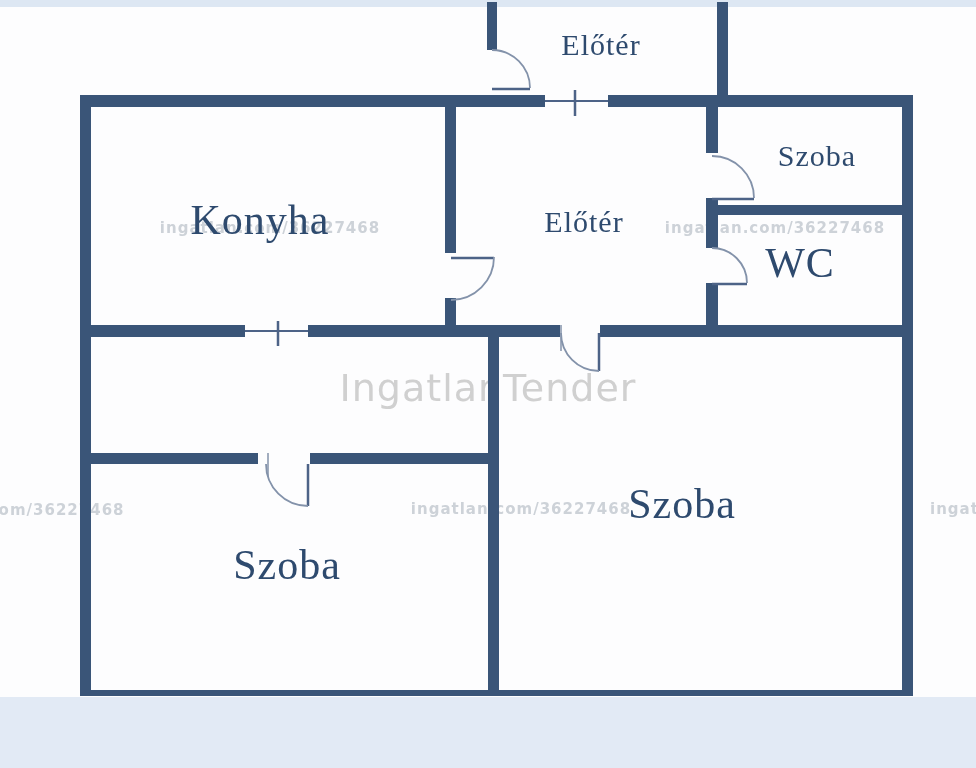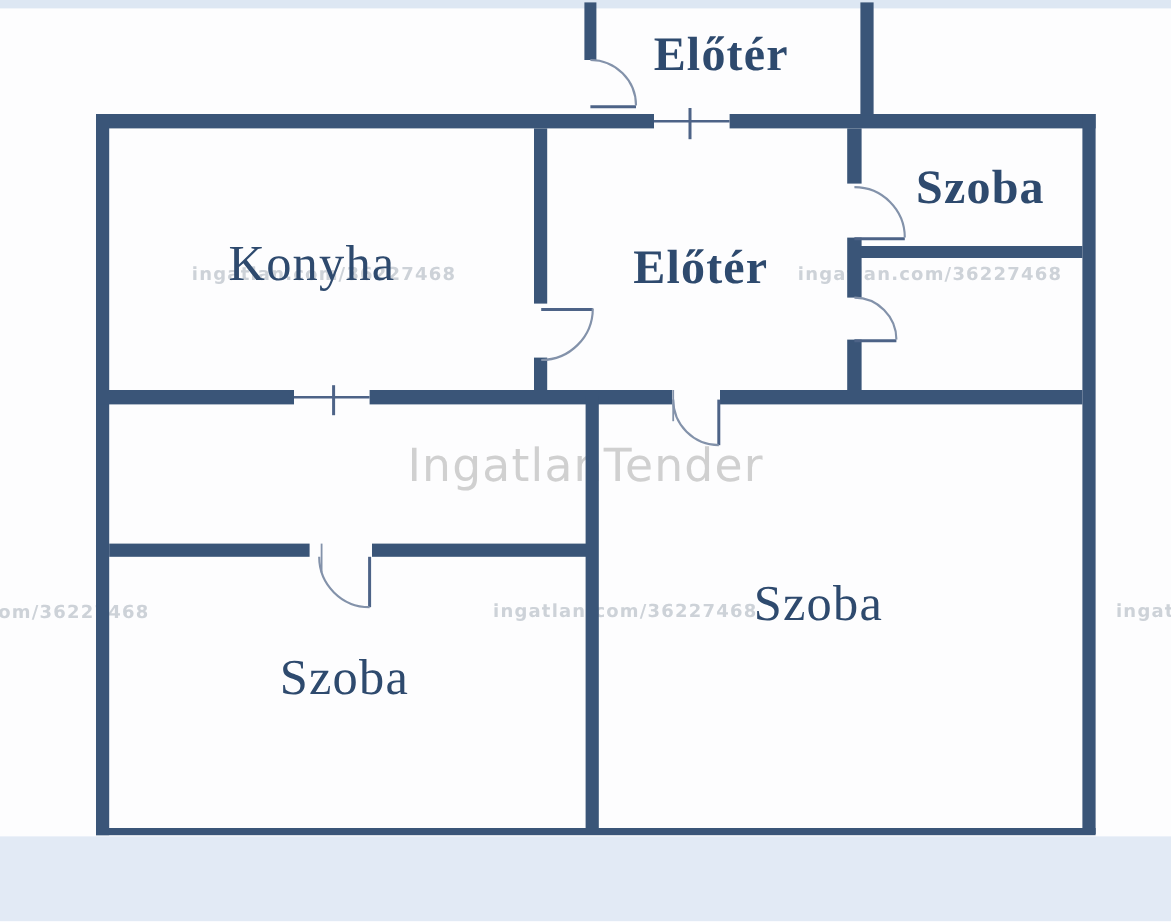--- a/index.html
+++ b/index.html
@@ -34,21 +34,21 @@
     font-size:38px;font-weight:normal;color:var(--wm-big);
     letter-spacing:1px;filter:blur(0.4px);
   }
   .wall{position:absolute;background:var(--wall);z-index:2;}
   svg.overlay{position:absolute;left:0;top:0;z-index:2;}
   .room-label{
     position:absolute;z-index:3;color:var(--label);
     font-size:42px;letter-spacing:1px;white-space:nowrap;
     transform:translate(-50%,-50%);
   }
-  .room-label.sm{font-size:40px;font-weight:bold;}
+  .room-label.sm{font-size:30px;}
 </style>
 </head>
 <body>
 
 <div class="canvas">
 
   <div class="band top"></div>
   <div class="band bottom"></div>
 
   <div class="wm" style="left:270px;top:228px;">ingatlan.com/36227468</div>
@@ -104,16 +104,17 @@
     <path d="M575,90 L575,116" style="stroke:var(--line);stroke-width:2.5;fill:none"></path>
 
     <path d="M245,331 L308,331" style="stroke:var(--line);stroke-width:2;fill:none"></path>
     <path d="M278,321 L278,346" style="stroke:var(--line);stroke-width:2.5;fill:none"></path>
   </svg>
 
   <div class="room-label sm" style="left:601px;top:45px;">Előtér</div>
   <div class="room-label" style="left:260px;top:220px;">Konyha</div>
   <div class="room-label sm" style="left:584px;top:222px;">Előtér</div>
   <div class="room-label sm" style="left:817px;top:156px;">Szoba</div>
+  <div class="room-label" style="left:800px;top:263px;">WC</div>
   <div class="room-label" style="left:287px;top:565px;">Szoba</div>
   <div class="room-label" style="left:682px;top:504px;">Szoba</div>
 
 </div>
 
 </body></html>

